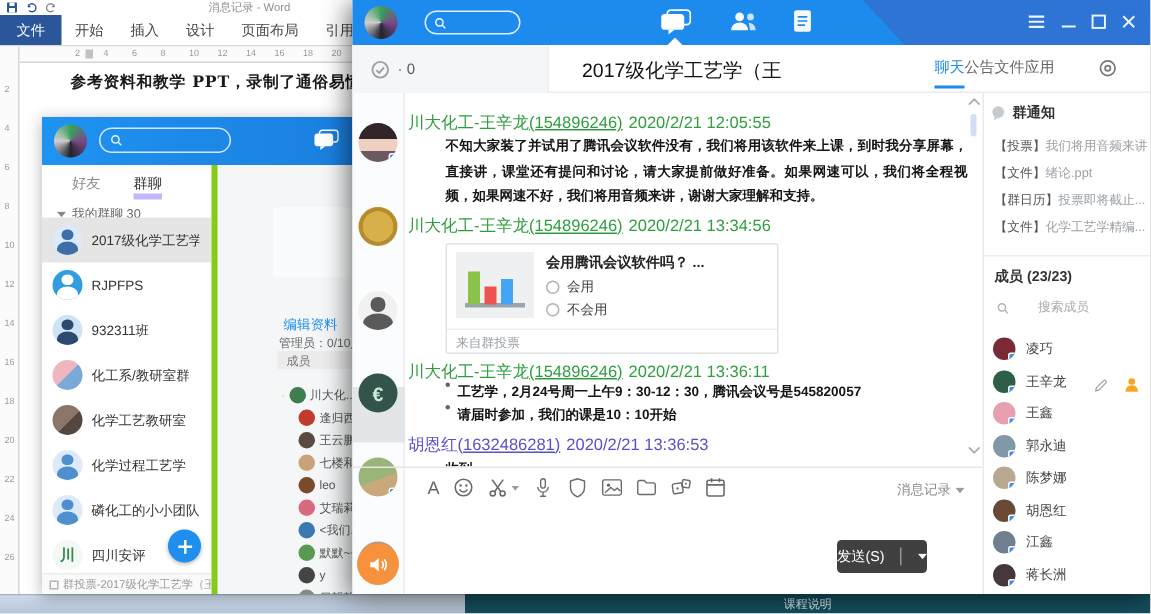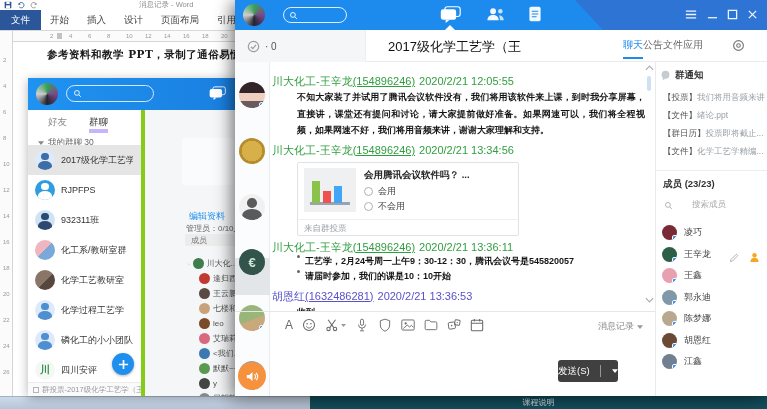--- a/index.html
+++ b/index.html
@@ -669,17 +669,23 @@
               <span class="avb"></span>
             </div>
             <span class="nm">胡恩红</span>
           </div>
           <div class="rp-row">
             <div class="av" style="height: 15px; width: 15px; background: rgb(112, 128, 144);">
               <span class="avb"></span>
             </div>
             <span class="nm">江鑫</span>
           </div>
+          <div class="rp-row">
+            <div class="av" style="height: 15px; width: 15px; background: rgb(69, 56, 58);">
+              <span class="avb"></span>
+            </div>
+            <span class="nm">蒋长洲</span>
+          </div>
           <div class="rp-row"></div>
         </div>
     </div>
   </div>
 </div>
 
 </body></html>

